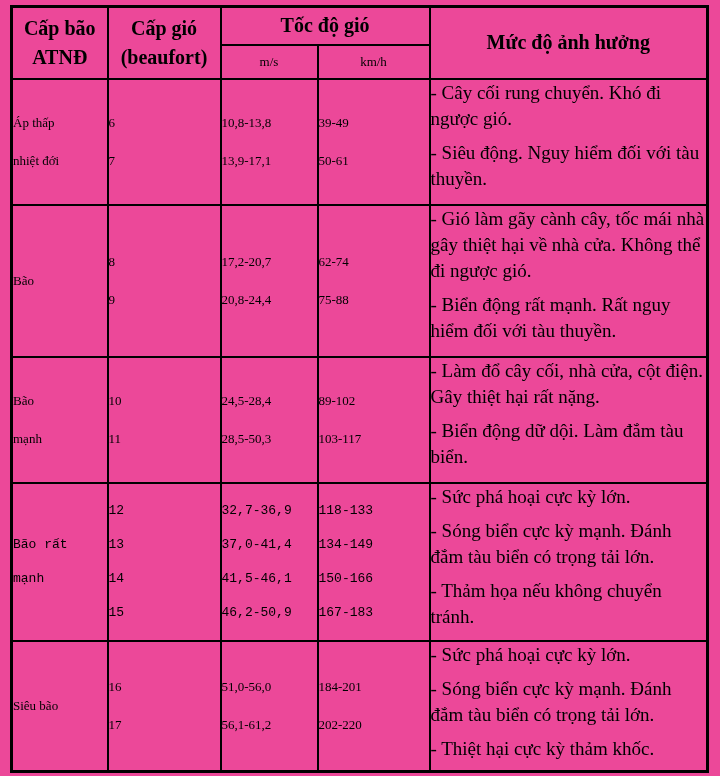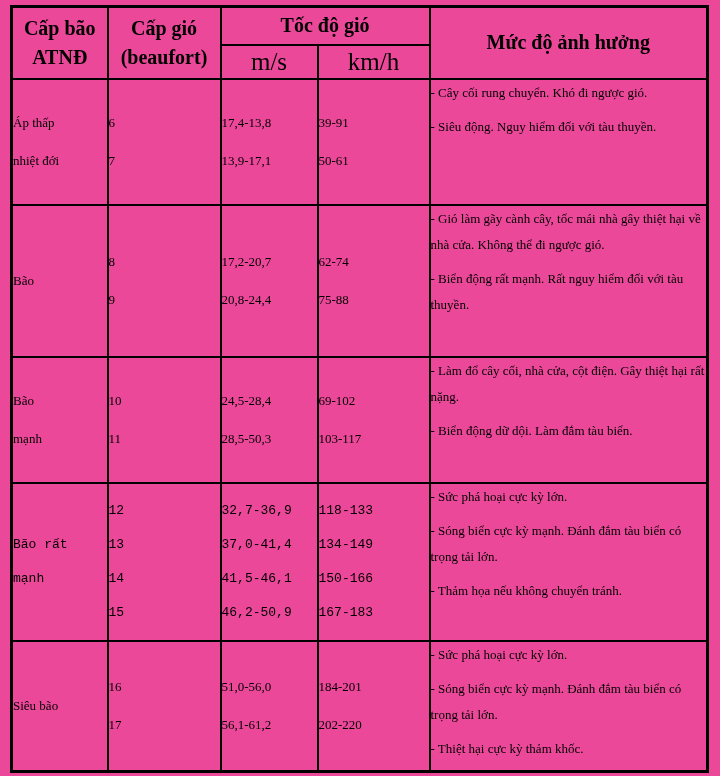--- a/index.html
+++ b/index.html
@@ -46,37 +46,37 @@
 
   th.hdr {
     font-weight: bold;
     font-size: 20px;
     text-align: center;
     vertical-align: middle;
   }
   th.hdr .hline { line-height: 29px; }
   th.unit {
     font-weight: normal;
-    font-size: 25px;
+    font-size: 13px;
     text-align: center;
     vertical-align: middle;
     border-radius: 7px;
   }
 
   td.mid {
     vertical-align: middle;
     font-size: 13px;
   }
   td.mid .ln { line-height: 38px; }
   tr.compact td.mid .ln { line-height: 34px; font-family: Liberation Mono, monospace; }
 
   td.impact {
     vertical-align: top;
     text-align: left;
-    font-size: 13px;
+    font-size: 19px;
     padding: 6px 6px 0 10px;
   }
   td.impact p {
     margin: 0 0 8px 0;
     line-height: 26px;
   }
 </style>
 </head>
 <body>
 
@@ -111,25 +111,25 @@
     <tr class="r1">
       <td class="mid">
         <div class="ln">Áp thấp</div>
         <div class="ln">nhiệt đới</div>
       </td>
       <td class="mid">
         <div class="ln">6</div>
         <div class="ln">7</div>
       </td>
       <td class="mid">
-        <div class="ln">17,4-13,8</div>
+        <div class="ln">10,8-13,8</div>
         <div class="ln">13,9-17,1</div>
       </td>
       <td class="mid">
-        <div class="ln">39-91</div>
+        <div class="ln">39-49</div>
         <div class="ln">50-61</div>
       </td>
       <td class="impact">
         <p>- Cây cối rung chuyển. Khó đi ngược gió.</p>
         <p>- Siêu động. Nguy hiểm đối với tàu thuyền.</p>
       </td>
     </tr>
 
     <tr class="r2">
       <td class="mid">
@@ -160,21 +160,21 @@
       </td>
       <td class="mid">
         <div class="ln">10</div>
         <div class="ln">11</div>
       </td>
       <td class="mid">
         <div class="ln">24,5-28,4</div>
         <div class="ln">28,5-50,3</div>
       </td>
       <td class="mid">
-        <div class="ln">69-102</div>
+        <div class="ln">89-102</div>
         <div class="ln">103-117</div>
       </td>
       <td class="impact">
         <p>- Làm đổ cây cối, nhà cửa, cột điện. Gây thiệt hại rất nặng.</p>
         <p>- Biển động dữ dội. Làm đắm tàu biển.</p>
       </td>
     </tr>
 
     <tr class="r4 compact">
       <td class="mid">

